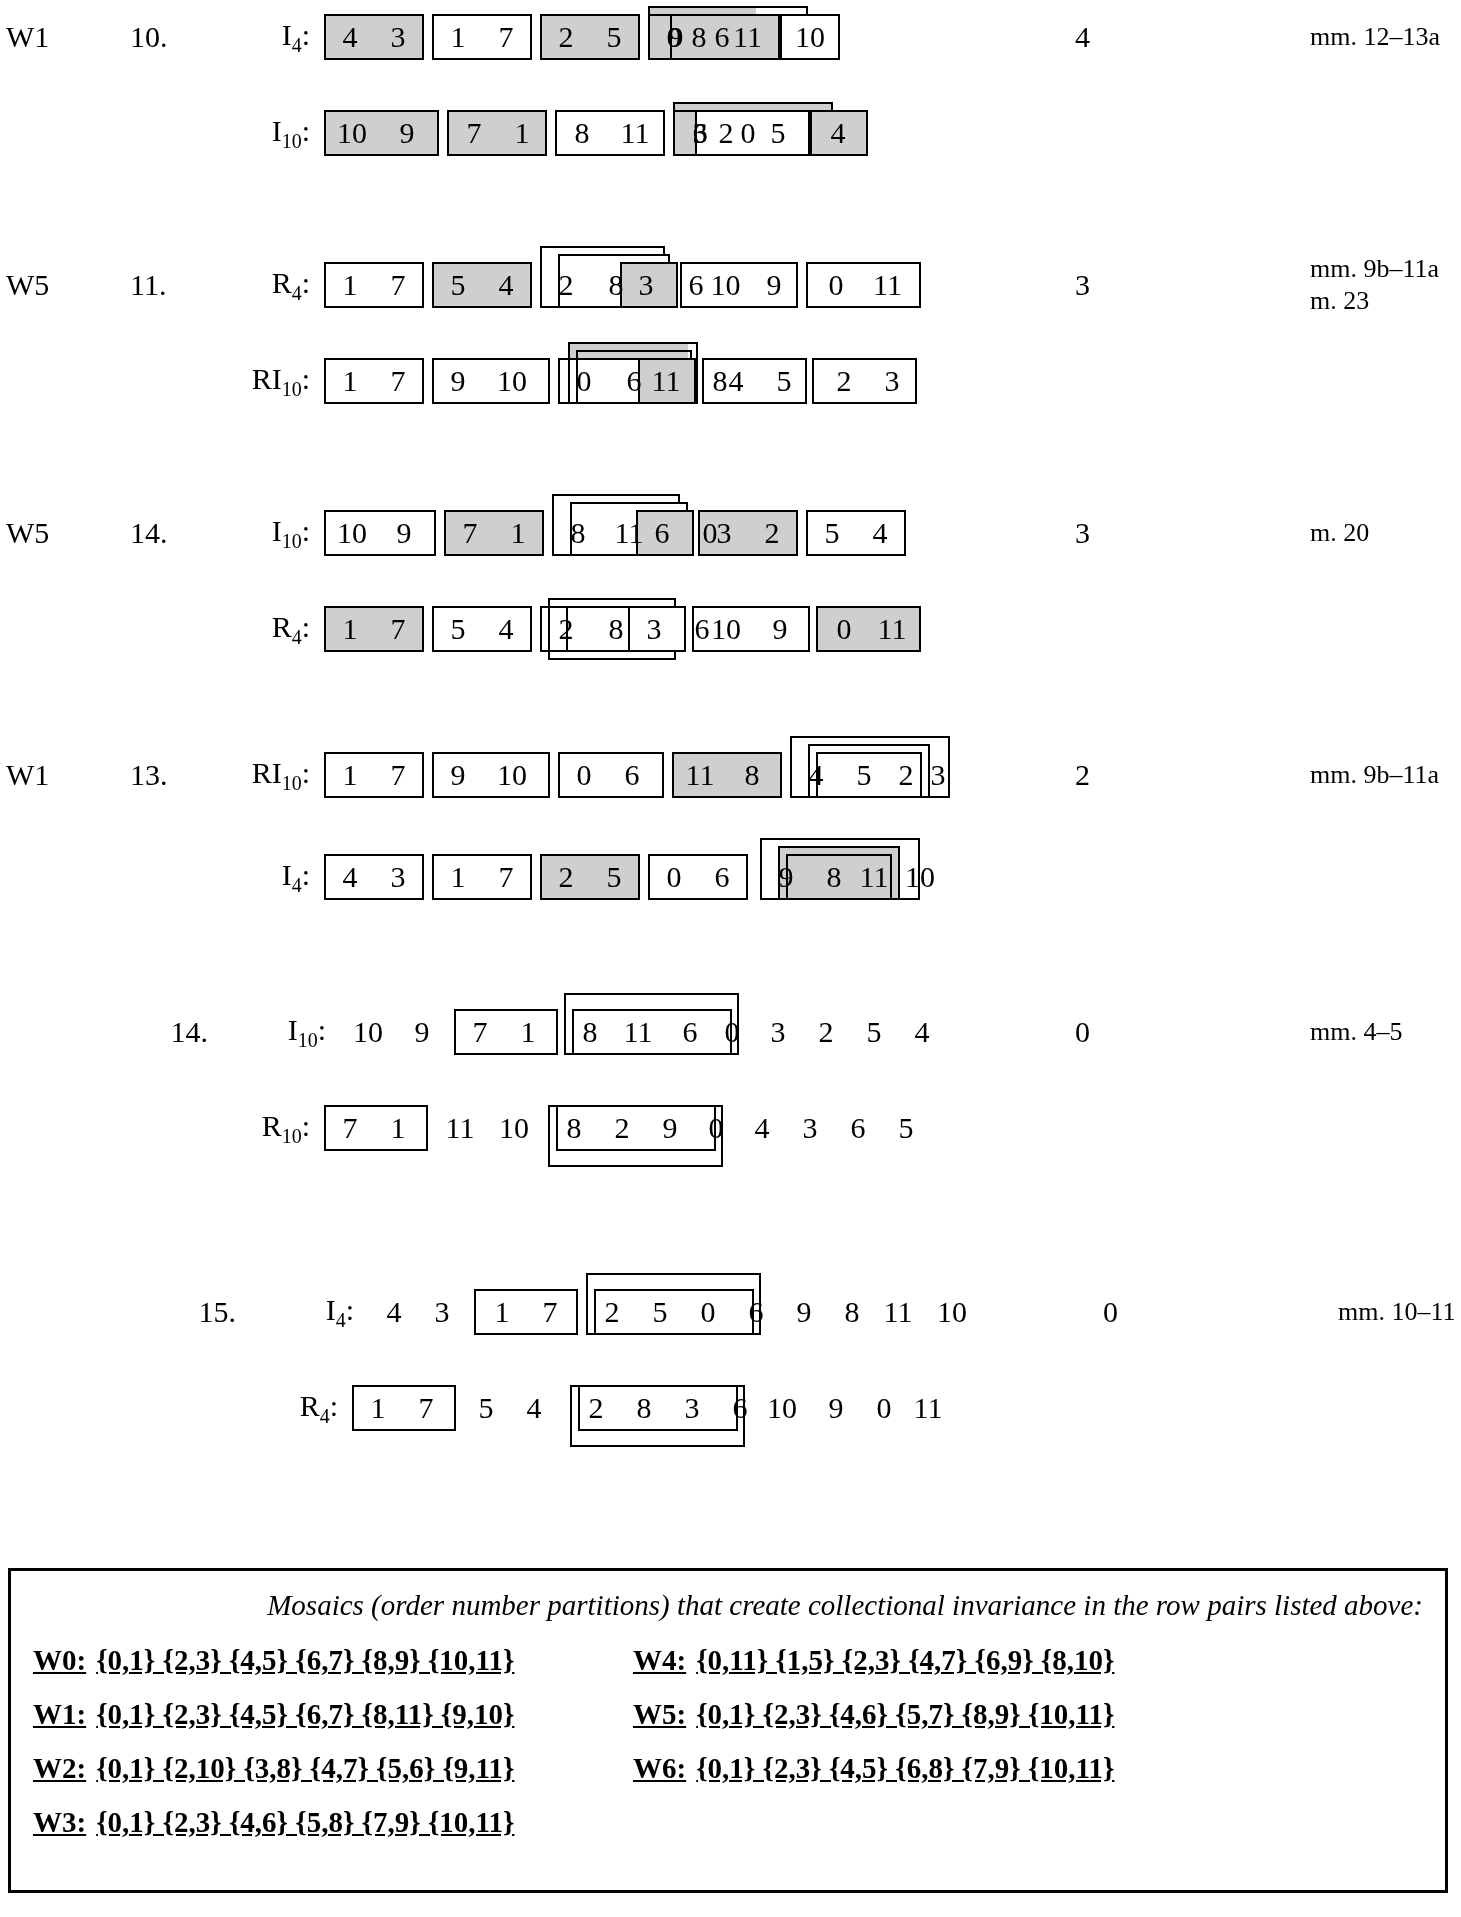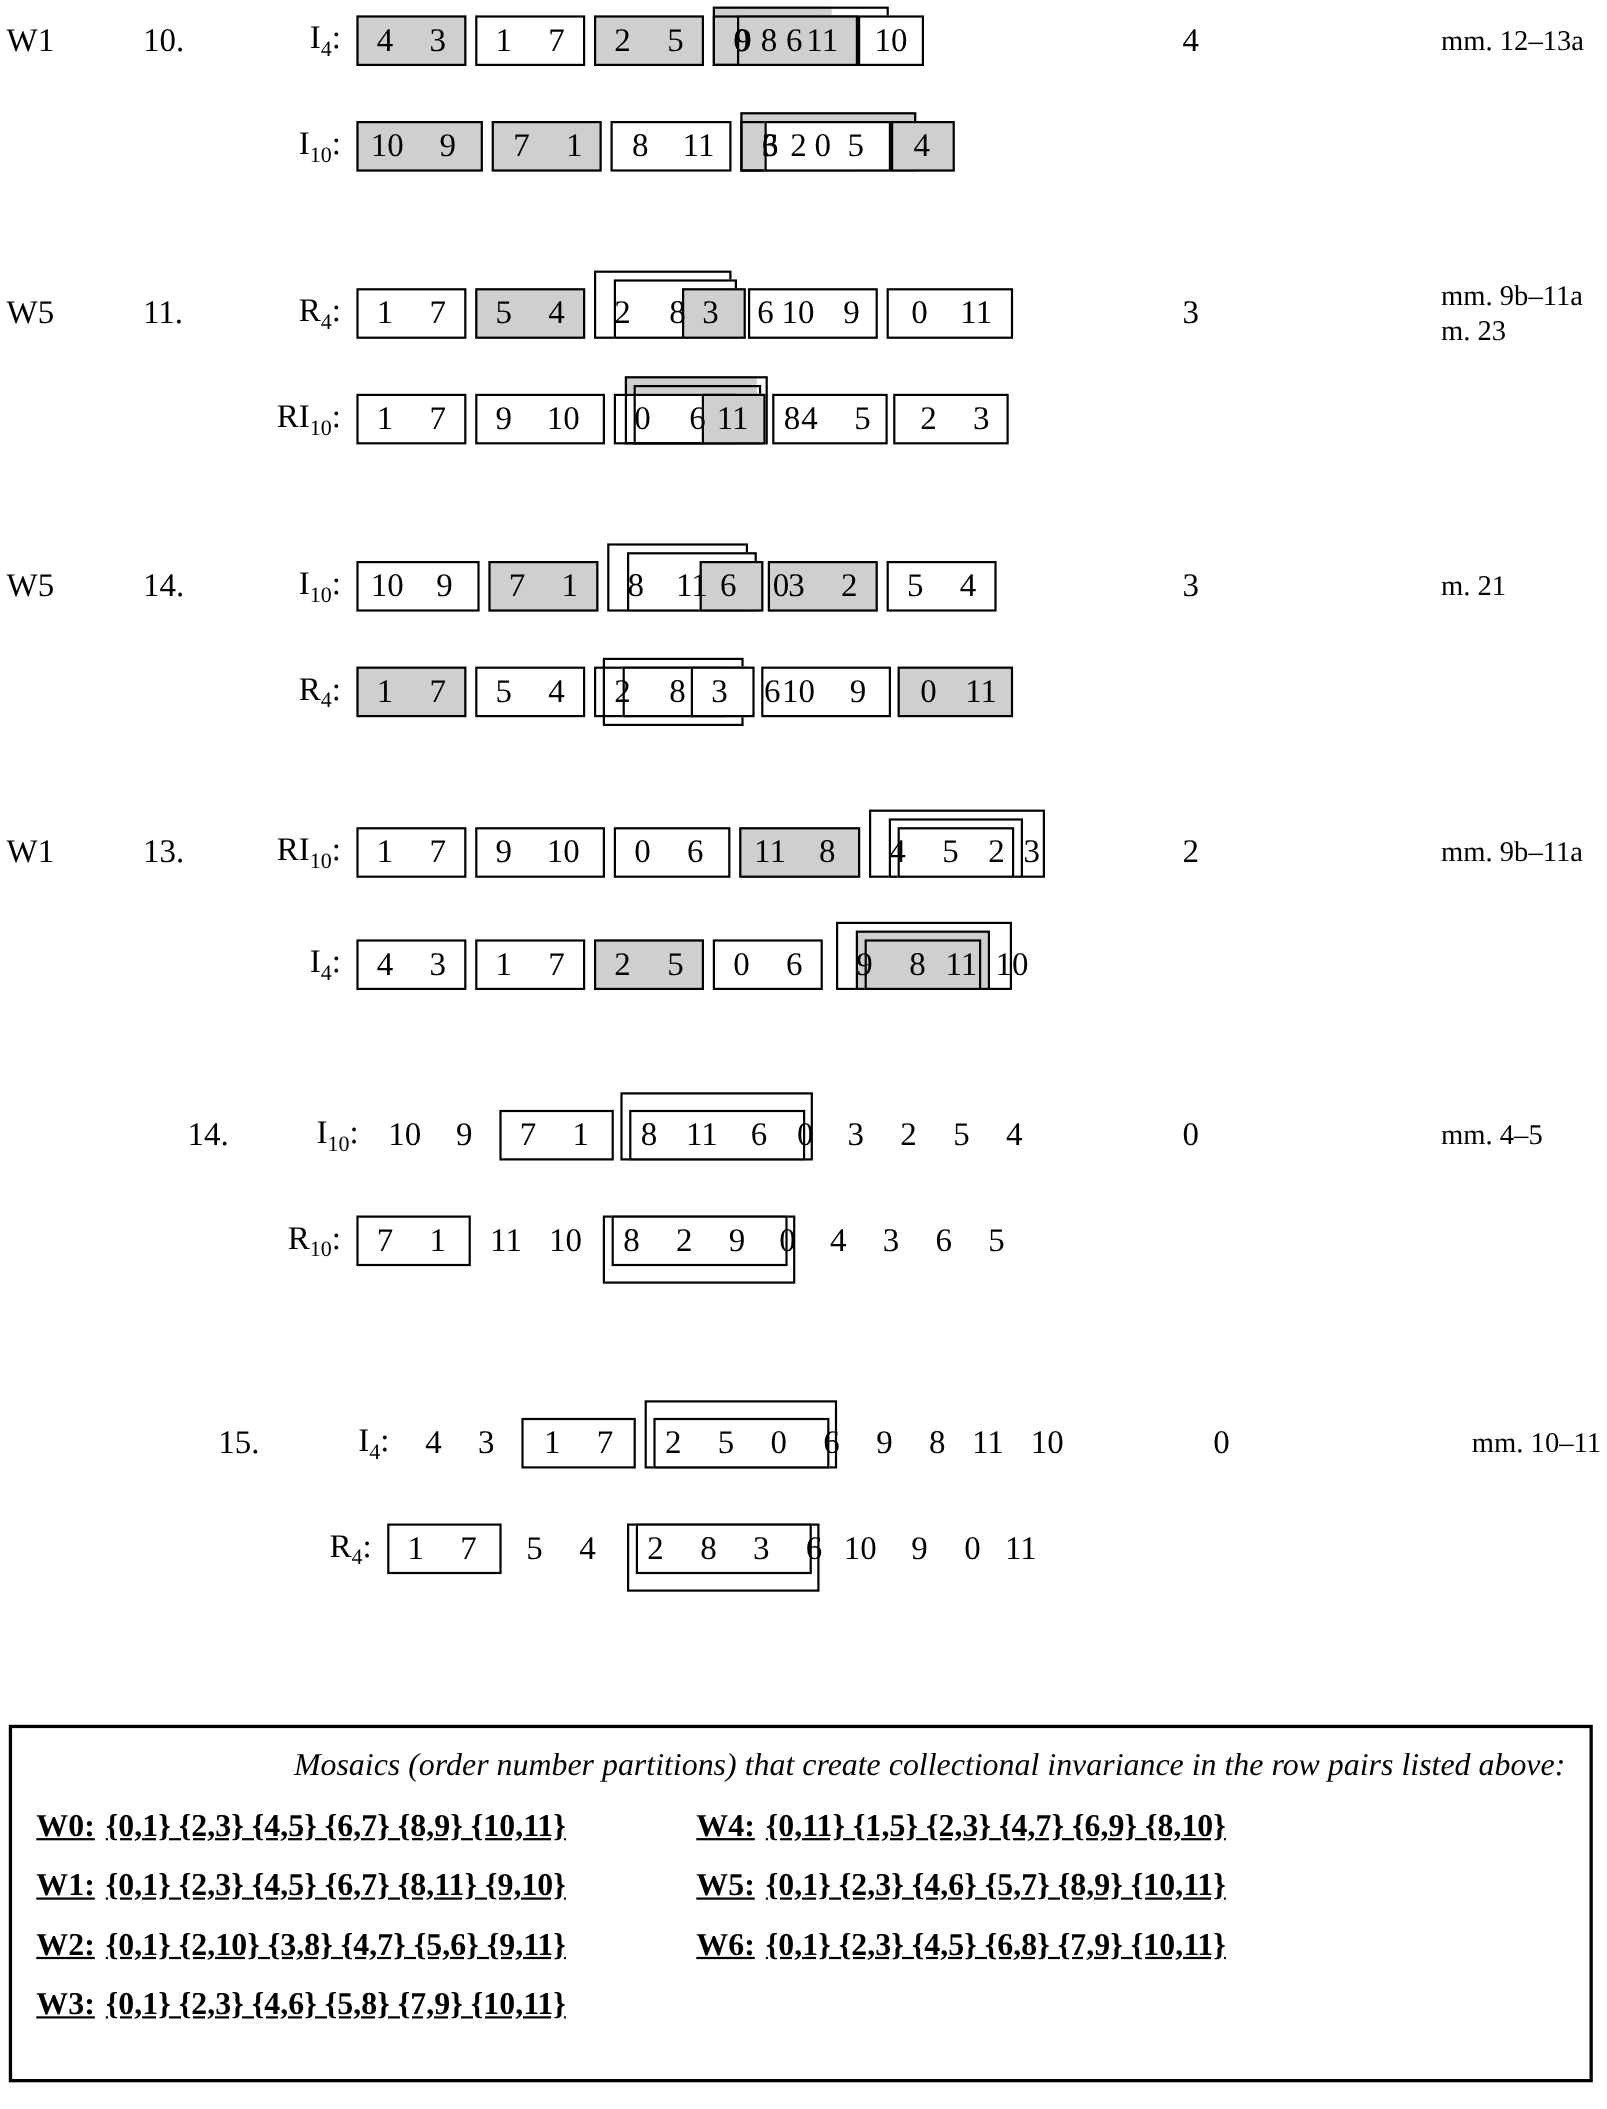--- a/index.html
+++ b/index.html
@@ -295,21 +295,21 @@
           <span style="left:282px;width:54px;">11</span>
           <span style="left:318px;width:48px;">6</span>
           <span style="left:366px;width:48px;">0</span>
           <span style="left:380px;width:48px;">3</span>
           <span style="left:428px;width:48px;">2</span>
           <span style="left:488px;width:48px;">5</span>
           <span style="left:536px;width:48px;">4</span>
         </div>
       </div>
       <div class="col-count">3</div>
-      <div class="col-mm">m. 21</div>
+      <div class="col-mm">m. 20</div>
     </div>
 
     <div class="row-line" style="margin-top:42px;">
       <div class="col-w"></div>
       <div class="col-num"></div>
       <div class="col-label"><span>R</span><sub>4</sub>:</div>
       <div class="col-series" style="width:630px;">
         <div class="outline shadefill" style="left:4px; top:4px; width:100px; height:46px;"></div>
         <div class="outline filled" style="left:112px; top:4px; width:100px; height:46px;"></div>
         <div class="outline filled" style="left:220px; top:4px; width:118px; height:46px;"></div>

